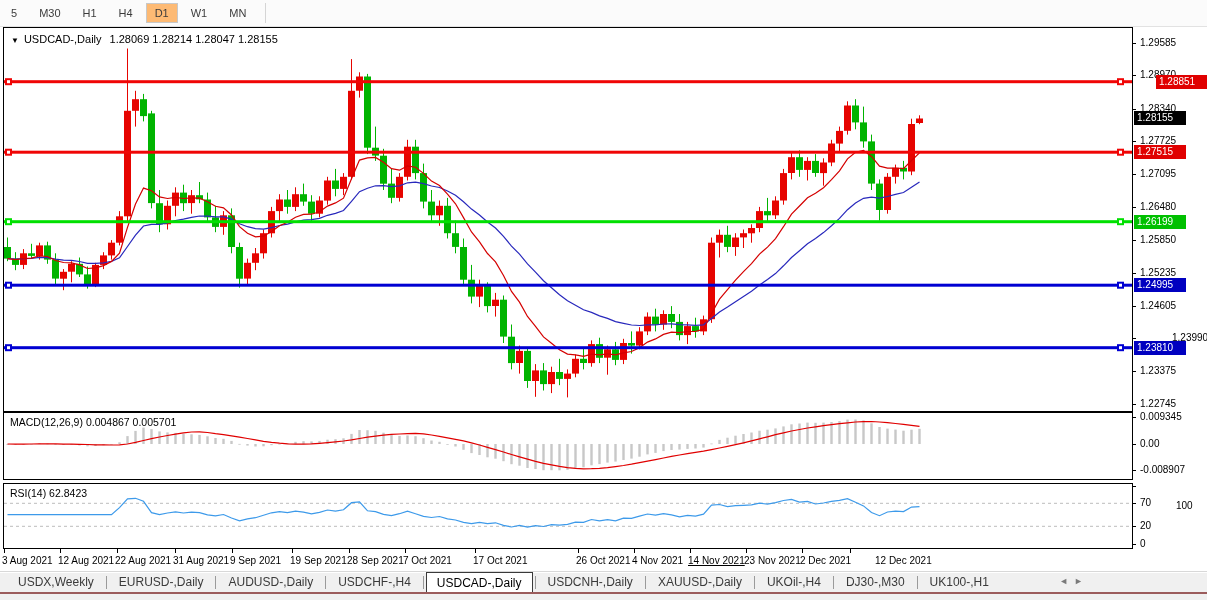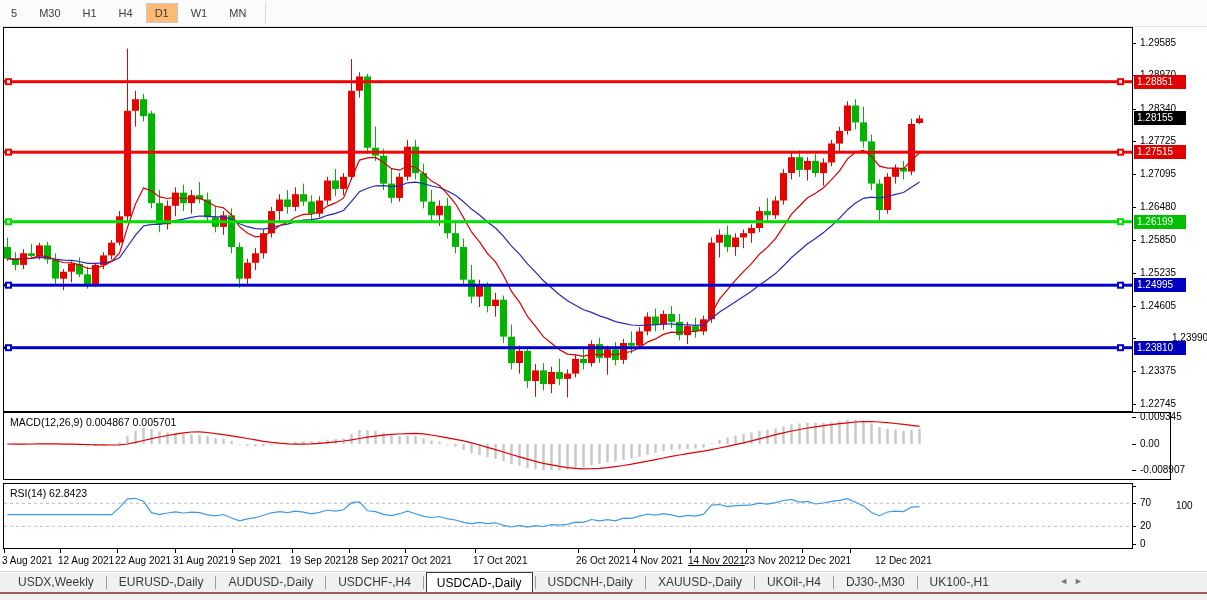--- a/index.html
+++ b/index.html
@@ -7,21 +7,21 @@
        font-family:"Liberation Sans","DejaVu Sans",sans-serif;-webkit-font-smoothing:none;}
   
   #toolbar{position:absolute;left:0;top:0;width:1207px;height:26px;background:#fbfbfb;
            border-bottom:1px solid #e2e2e2;display:flex;align-items:center;}
   .tf-btn{font-size:11px;color:#3c3c3c;padding:4px 9px;margin:0 2px;cursor:default;}
   .tf-btn.active{background:#fdba74;border:1px solid #c8c8c8;padding:3px 8px;}
   .tb-sep{width:1px;height:20px;background:#d5d5d5;margin-left:8px;}
   
   .pane{position:absolute;background:#ffffff;border:1px solid #000000;}
   #main-pane{left:3px;top:27px;width:1128px;height:383px;}
-  #macd-pane{left:3px;top:412px;width:1128px;height:66px;padding-left:38px;}
+  #macd-pane{left:3px;top:412px;width:1128px;height:66px;}
   #rsi-pane{left:3px;top:483px;width:1128px;height:64px;}
   .pane svg{position:absolute;left:0;top:0;}
   #chart-title{position:absolute;left:7px;top:5px;font-size:11px;color:#000;white-space:nowrap;z-index:5;}
   #chart-title .tri{font-size:8px;margin-right:5px;}
   #chart-title .vals{margin-left:8px;}
   .ind-label{position:absolute;left:6px;top:3px;font-size:10.5px;color:#000;z-index:5;white-space:nowrap;}
   
   .axis-tick-label{position:absolute;left:1140px;font-size:10px;color:#000;white-space:nowrap;}
   .axis-tick-mark{position:absolute;left:1132px;width:4px;height:1px;background:#000;}
   .axis-badge{position:absolute;left:1134px;min-width:46px;font-size:10px;color:#fff;
@@ -50,20 +50,23 @@
       <div class="tf-btn">M30</div>
       <div class="tf-btn">H1</div>
       <div class="tf-btn">H4</div>
       <div class="tf-btn active">D1</div>
       <div class="tf-btn">W1</div>
       <div class="tf-btn">MN</div>
       <div class="tb-sep"></div>
     </div>
 
   <div id="main-pane" class="pane">
+    <div id="chart-title">
+      <span class="tri">▼</span><span>USDCAD-,Daily</span><span class="vals">1.28069 1.28214 1.28047 1.28155</span>
+    </div>
     <svg id="main-svg" width="1128" height="383" viewBox="0 0 1128 383">
         <line x1="3.5" y1="209.5" x2="3.5" y2="233.2" stroke="#00b400" stroke-width="1"></line>
         <rect x="0.0" y="219.0" width="7" height="11.6" fill="#00b400"></rect>
         <line x1="11.5" y1="224.2" x2="11.5" y2="242.2" stroke="#00b400" stroke-width="1"></line>
         <rect x="8.0" y="230.6" width="7" height="6.3" fill="#00b400"></rect>
         <line x1="19.5" y1="221.1" x2="19.5" y2="241.1" stroke="#e60400" stroke-width="1"></line>
         <rect x="16.0" y="225.3" width="7" height="11.6" fill="#e60400"></rect>
         <line x1="27.5" y1="215.8" x2="27.5" y2="230.6" stroke="#00b400" stroke-width="1"></line>
         <rect x="24.0" y="225.3" width="7" height="2.6" fill="#00b400"></rect>
         <line x1="35.5" y1="214.7" x2="35.5" y2="231.6" stroke="#e60400" stroke-width="1"></line>
@@ -485,21 +488,21 @@
       <div class="axis-tick-mark" style="top: 470px;"></div>
       <div class="axis-tick-label" style="top: 464px;">-0.008907</div>
       <div class="axis-tick-mark" style="top: 486px;"></div>
       <div class="axis-tick-label" style="top: 500px; margin-left: 36px;">100</div>
       <div class="axis-tick-mark" style="top: 503px;"></div>
       <div class="axis-tick-label" style="top: 497px;">70</div>
       <div class="axis-tick-mark" style="top: 526px;"></div>
       <div class="axis-tick-label" style="top: 520px;">20</div>
       <div class="axis-tick-mark" style="top: 544px;"></div>
       <div class="axis-tick-label" style="top: 538px;">0</div>
-      <div class="axis-badge" style="top: 75px; background: rgb(224, 0, 0);">1.28851</div>
+      <div class="axis-badge" style="top: 75px; background: rgb(224, 0, 0); margin-left: 22px;">1.28851</div>
       <div class="axis-badge" style="top: 145px; background: rgb(224, 0, 0);">1.27515</div>
       <div class="axis-badge" style="top: 215px; background: rgb(0, 192, 0);">1.26199</div>
       <div class="axis-badge" style="top: 278px; background: rgb(0, 0, 192);">1.24995</div>
       <div class="axis-badge" style="top: 341px; background: rgb(0, 0, 192);">1.23810</div>
       <div class="axis-badge" style="top: 111px; background: rgb(0, 0, 0);">1.28155</div>
     </div>
 
   <div id="date-axis">
       <div class="date-tick" style="left: 4px;"></div>
       <div class="date-label" style="left: 2px;">3 Aug 2021</div>

